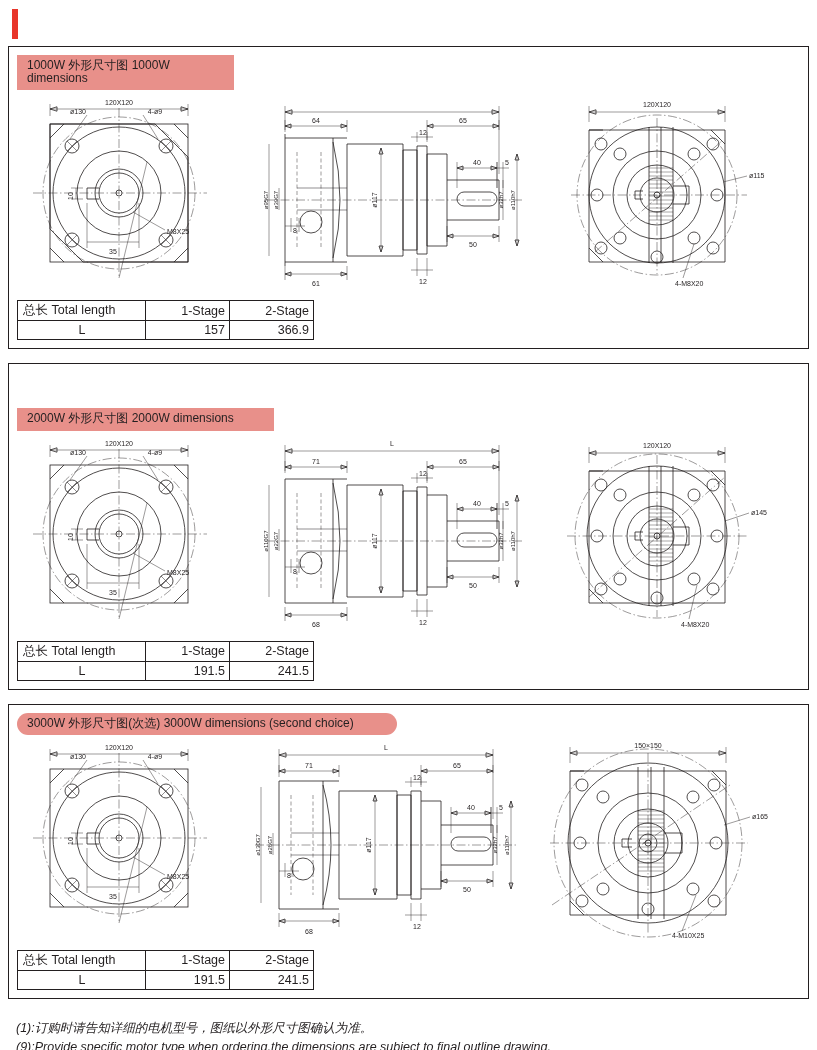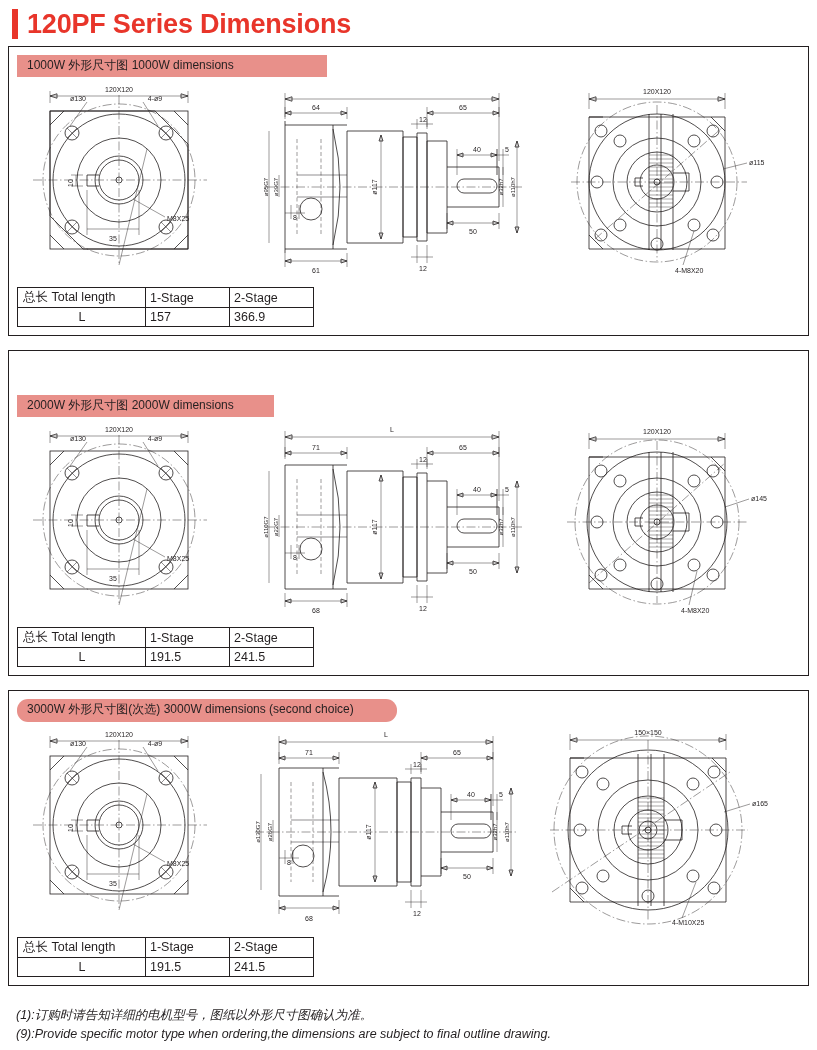--- a/index.html
+++ b/index.html
@@ -35,42 +35,42 @@
   }
   .sec-head {
     background: #e8908a;
     color: #231f20;
     font-size: 12px;
     padding: 4px 10px 5px 10px;
     margin: 8px 0 0 8px;
     display: inline-block;
     line-height: 1.1;
   }
-  .sec-head.w1000 { width: 310px; }
+  .sec-head.w1000 { width: 217px; }
   .sec-head.w2000 { width: 257px; margin-top: 44px; }
   .sec-head.w3000 { width: 380px; border-radius: 11px; }
 
   .drawings {
     display: flex;
     align-items: flex-start;
     justify-content: space-between;
     padding: 2px 6px 0 6px;
   }
   .dwg { flex: 0 0 auto; }
 
   
   .len-table {
     border-collapse: collapse;
     margin: 4px 0 8px 8px;
     font-size: 12.5px;
   }
   .len-table td {
     border: 1.2px solid #231f20;
     height: 19px;
-    text-align: left;
+    text-align: right;
     padding: 1px 4px;
     white-space: nowrap;
   }
   .len-table td.lab { width: 128px; text-align: left; padding-left: 5px; }
   .len-table td.col { width: 84px; }
 
   
   .notes {
     padding: 6px 0 0 8px;
     font-size: 12.5px;
@@ -93,21 +93,20 @@
   svg .t    { font-size:7px; }
   svg .ts   { font-size:6px; }
 </style>
 </head>
 <body>
 
 <div class="page">
 
   <div class="title-row">
     <div class="title-bar"></div>
-    <div class="title-text">120PF Series Dimensions</div>
   </div>
 
   <div class="section">
     <div class="sec-head w1000">1000W 外形尺寸图 1000W dimensions</div>
 
     <div class="drawings">
 
       <div class="dwg">
       <svg width="215" height="200" viewBox="0 0 215 200">
 

